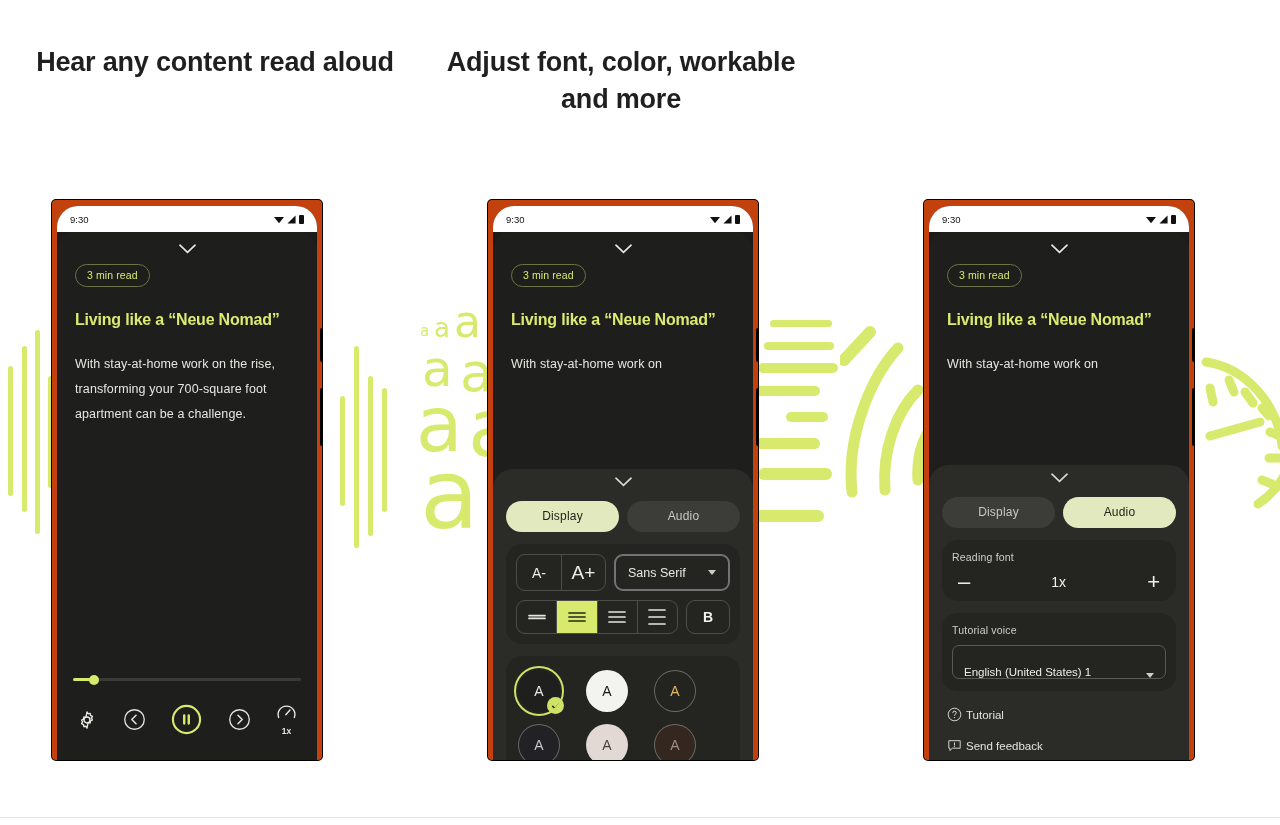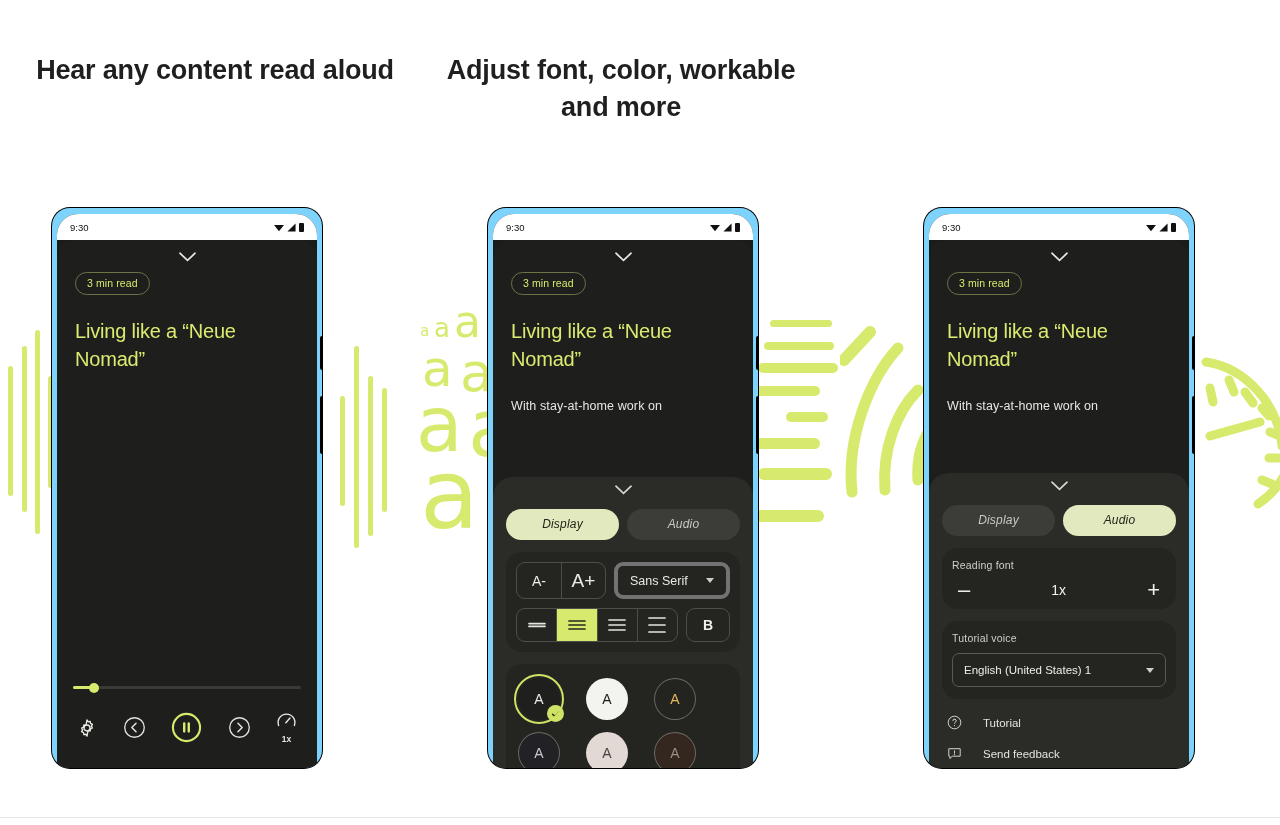--- a/index.html
+++ b/index.html
@@ -20,39 +20,39 @@
   
   .deco { position: absolute; pointer-events: none; }
   .bar { position: absolute; background: #d7ea6e; border-radius: 6px; }
   .hline { position: absolute; background: #d7ea6e; border-radius: 6px; height: 11px; }
   .glyph-a {
     position: absolute; color: #d7ea6e; font-family: "DejaVu Sans", sans-serif;
     line-height: .78; font-weight: 400;
   }
 
   
-  .col { position: absolute; top: 8px; width: 430px; height: 666px; }
+  .col { position: absolute; top: 0; width: 430px; height: 666px; }
   .col-1 { left: 0; }
   .col-2 { left: 406px; }
   .col-3 { left: 845px; }
 
   .headline {
     position: absolute; left: 0; right: 0; top: 44px;
     text-align: center;
     font-size: 27px; font-weight: 700; color: #1f1f1f;
     line-height: 1.36; letter-spacing: -0.2px;
     padding: 0 18px;
   }
 
   
   .phone {
     position: absolute; top: 200px;
     width: 270px; height: 560px;
-    background: #7dd3fc;
-    border-radius: 18px;
+    background: #c2410c;
+    border-radius: 4px;
     box-shadow: 0 0 0 1px #000;
     overflow: hidden;
   }
   .phone .screen {
     position: absolute; inset: 6px 5px 0 5px;
     background: #1b1b19; border-radius: 21px 21px 0 0;
     overflow: hidden;
   }
   .sidebtn { position: absolute; right: -2px; width: 4px; background: #000; border-radius: 2px; }
   .sidebtn.b1 { top: 128px; height: 34px; }
@@ -80,21 +80,21 @@
   .chev { width: 17px; height: 10px; }
 
   .chip {
     display: inline-block;
     border: 1px solid #6d7247; color: #d7ea6e;
     border-radius: 999px; font-size: 10.5px;
     padding: 4px 11px 5px; letter-spacing: .1px;
   }
   .art-title {
     margin-top: 22px;
-    color: #dcea70; font-size: 20px; font-weight: 400;
+    color: #dcea70; font-size: 16px; font-weight: 700;
     line-height: 1.42; letter-spacing: -0.2px;
   }
   .art-p {
     margin-top: 20px; font-size: 12.5px; line-height: 2.0;
     color: #e6e6e1; letter-spacing: .1px;
   }
   .art-p.faded { color: #8d8d88; }
   .fade-mask {
     position: absolute; left: 0; right: 0; bottom: 92px; height: 70px;
     background: linear-gradient(to bottom, rgba(30,30,28,0) 0%, rgba(30,30,28,.92) 75%, #1e1e1c 100%);
@@ -109,40 +109,40 @@
   .ctl { display: flex; flex-direction: column; align-items: center; gap: 2px; }
   .ctl svg { display: block; }
   .speed-lbl { font-size: 8.5px; color: #e6e6e1; font-weight: 700; }
 
   
   .sheet {
     position: absolute; left: 0; right: 0; bottom: 0; top: 237px;
     background: #2b2b28; border-radius: 20px 20px 0 0;
     padding: 6px 13px 0 13px;
   }
-  .segmented { display: flex; gap: 8px; margin-top: 4px; font-style: italic; }
+  .segmented { display: flex; gap: 8px; margin-top: 4px; }
   .seg {
     flex: 1; text-align: center; border-radius: 999px;
     padding: 8px 0 9px; font-size: 12px; letter-spacing: .2px;
     background: #3c3c38; color: #c9c9c2;
   }
   .seg.active { background: #e3e9bf; color: #23241a; }
 
   .group { background: #242421; border-radius: 16px; margin-top: 12px; padding: 10px; }
   .row { display: flex; gap: 8px; }
   .seg-ab { display: flex; border: 1px solid #4e4e48; border-radius: 9px; overflow: hidden; height: 37px; }
   .seg-ab > div {
     width: 44px; display: flex; align-items: center; justify-content: center;
     color: #ecece6; font-weight: 400;
   }
   .seg-ab > div + div { border-left: 1px solid #4e4e48; }
   .a-minus { font-size: 14px; }
   .a-plus  { font-size: 19px; }
   .fontsel {
-    flex: 1; height: 37px; border: 4px solid #737373; border-radius: 9px;
+    flex: 1; height: 37px; border: 2px solid #737373; border-radius: 9px;
     display: flex; align-items: center; justify-content: space-between;
     padding: 0 12px; color: #e8e8e2; font-size: 12.5px;
   }
   .caret { width: 0; height: 0; border-left: 4.5px solid transparent; border-right: 4.5px solid transparent; border-top: 5px solid #cfcfc8; }
 
   .row2 { display: flex; gap: 0; margin-top: 9px; align-items: stretch; }
   .aligngroup { display: flex; border: 1px solid #4e4e48; border-radius: 9px; overflow: hidden; height: 34px; flex: 1; }
   .aligngroup > div { flex: 1; display: flex; align-items: center; justify-content: center; }
   .aligngroup > div + div { border-left: 1px solid #4e4e48; }
   .aligngroup > div.on { background: #d7ea6e; }
@@ -167,24 +167,24 @@
     border-radius: 50%; background: #cfe265; display: flex; align-items: center; justify-content: center;
   }
 
   
   .field-lbl { color: #cfcfc7; font-size: 10.5px; letter-spacing: .2px; }
   .speedrow { display: flex; align-items: center; justify-content: space-between; margin-top: 8px; padding: 0 6px 2px; }
   .speedval { color: #f1f1ea; font-size: 14px; font-weight: 500; }
   .pm { color: #eeeee7; font-size: 22px; font-weight: 300; line-height: 1; }
   .voicesel {
     margin-top: 9px; height: 34px; border: 1px solid #5a5a53; border-radius: 7px;
-    display: flex; align-items: center; justify-content: space-between;
+    display: flex; align-items: flex-end; justify-content: space-between;
     padding: 0 11px; color: #ededE6; font-size: 11.5px;
   }
-  .linkrow { display: flex; align-items: center; gap: 21px; margin-top: 16px; padding-left: 5px; }
+  .linkrow { display: flex; align-items: center; gap: 4px; margin-top: 16px; padding-left: 5px; }
   .linkrow .txt { color: #e4e4dd; font-size: 11.5px; }
 </style>
 </head>
 <body>
 
 <div class="stage">
 
   <div class="deco" style="left:8px;top:330px;width:46px;height:210px;">
     <div class="bar" style="left:0;top:36px;width:5px;height:130px;"></div>
     <div class="bar" style="left:14px;top:16px;width:5px;height:166px;"></div>
@@ -269,20 +269,21 @@
         </div>
 
         <div class="article">
           <div class="chev-handle">
             <svg class="chev" viewBox="0 0 18 10">
                 <path d="M1 1 L9 8.6 L17 1" stroke="#e9e9e3" stroke-width="1.8" fill="none" stroke-linecap="round"></path>
               </svg>
           </div>
           <span class="chip">3 min read</span>
           <div class="art-title">Living like a “Neue Nomad”</div>
+          <div class="art-p"><span class="hl">With stay-at-home work on the rise,</span> transforming your 700-square foot apartment can be a challenge.</div>
           <div class="fade-mask"></div>
 
           <div class="player">
             <div class="track">
               <div class="fill"></div>
               <div class="knob"></div>
             </div>
             <div class="controls">
               <span class="ctl">
                 <svg width="20" height="20" viewBox="0 0 24 24">

